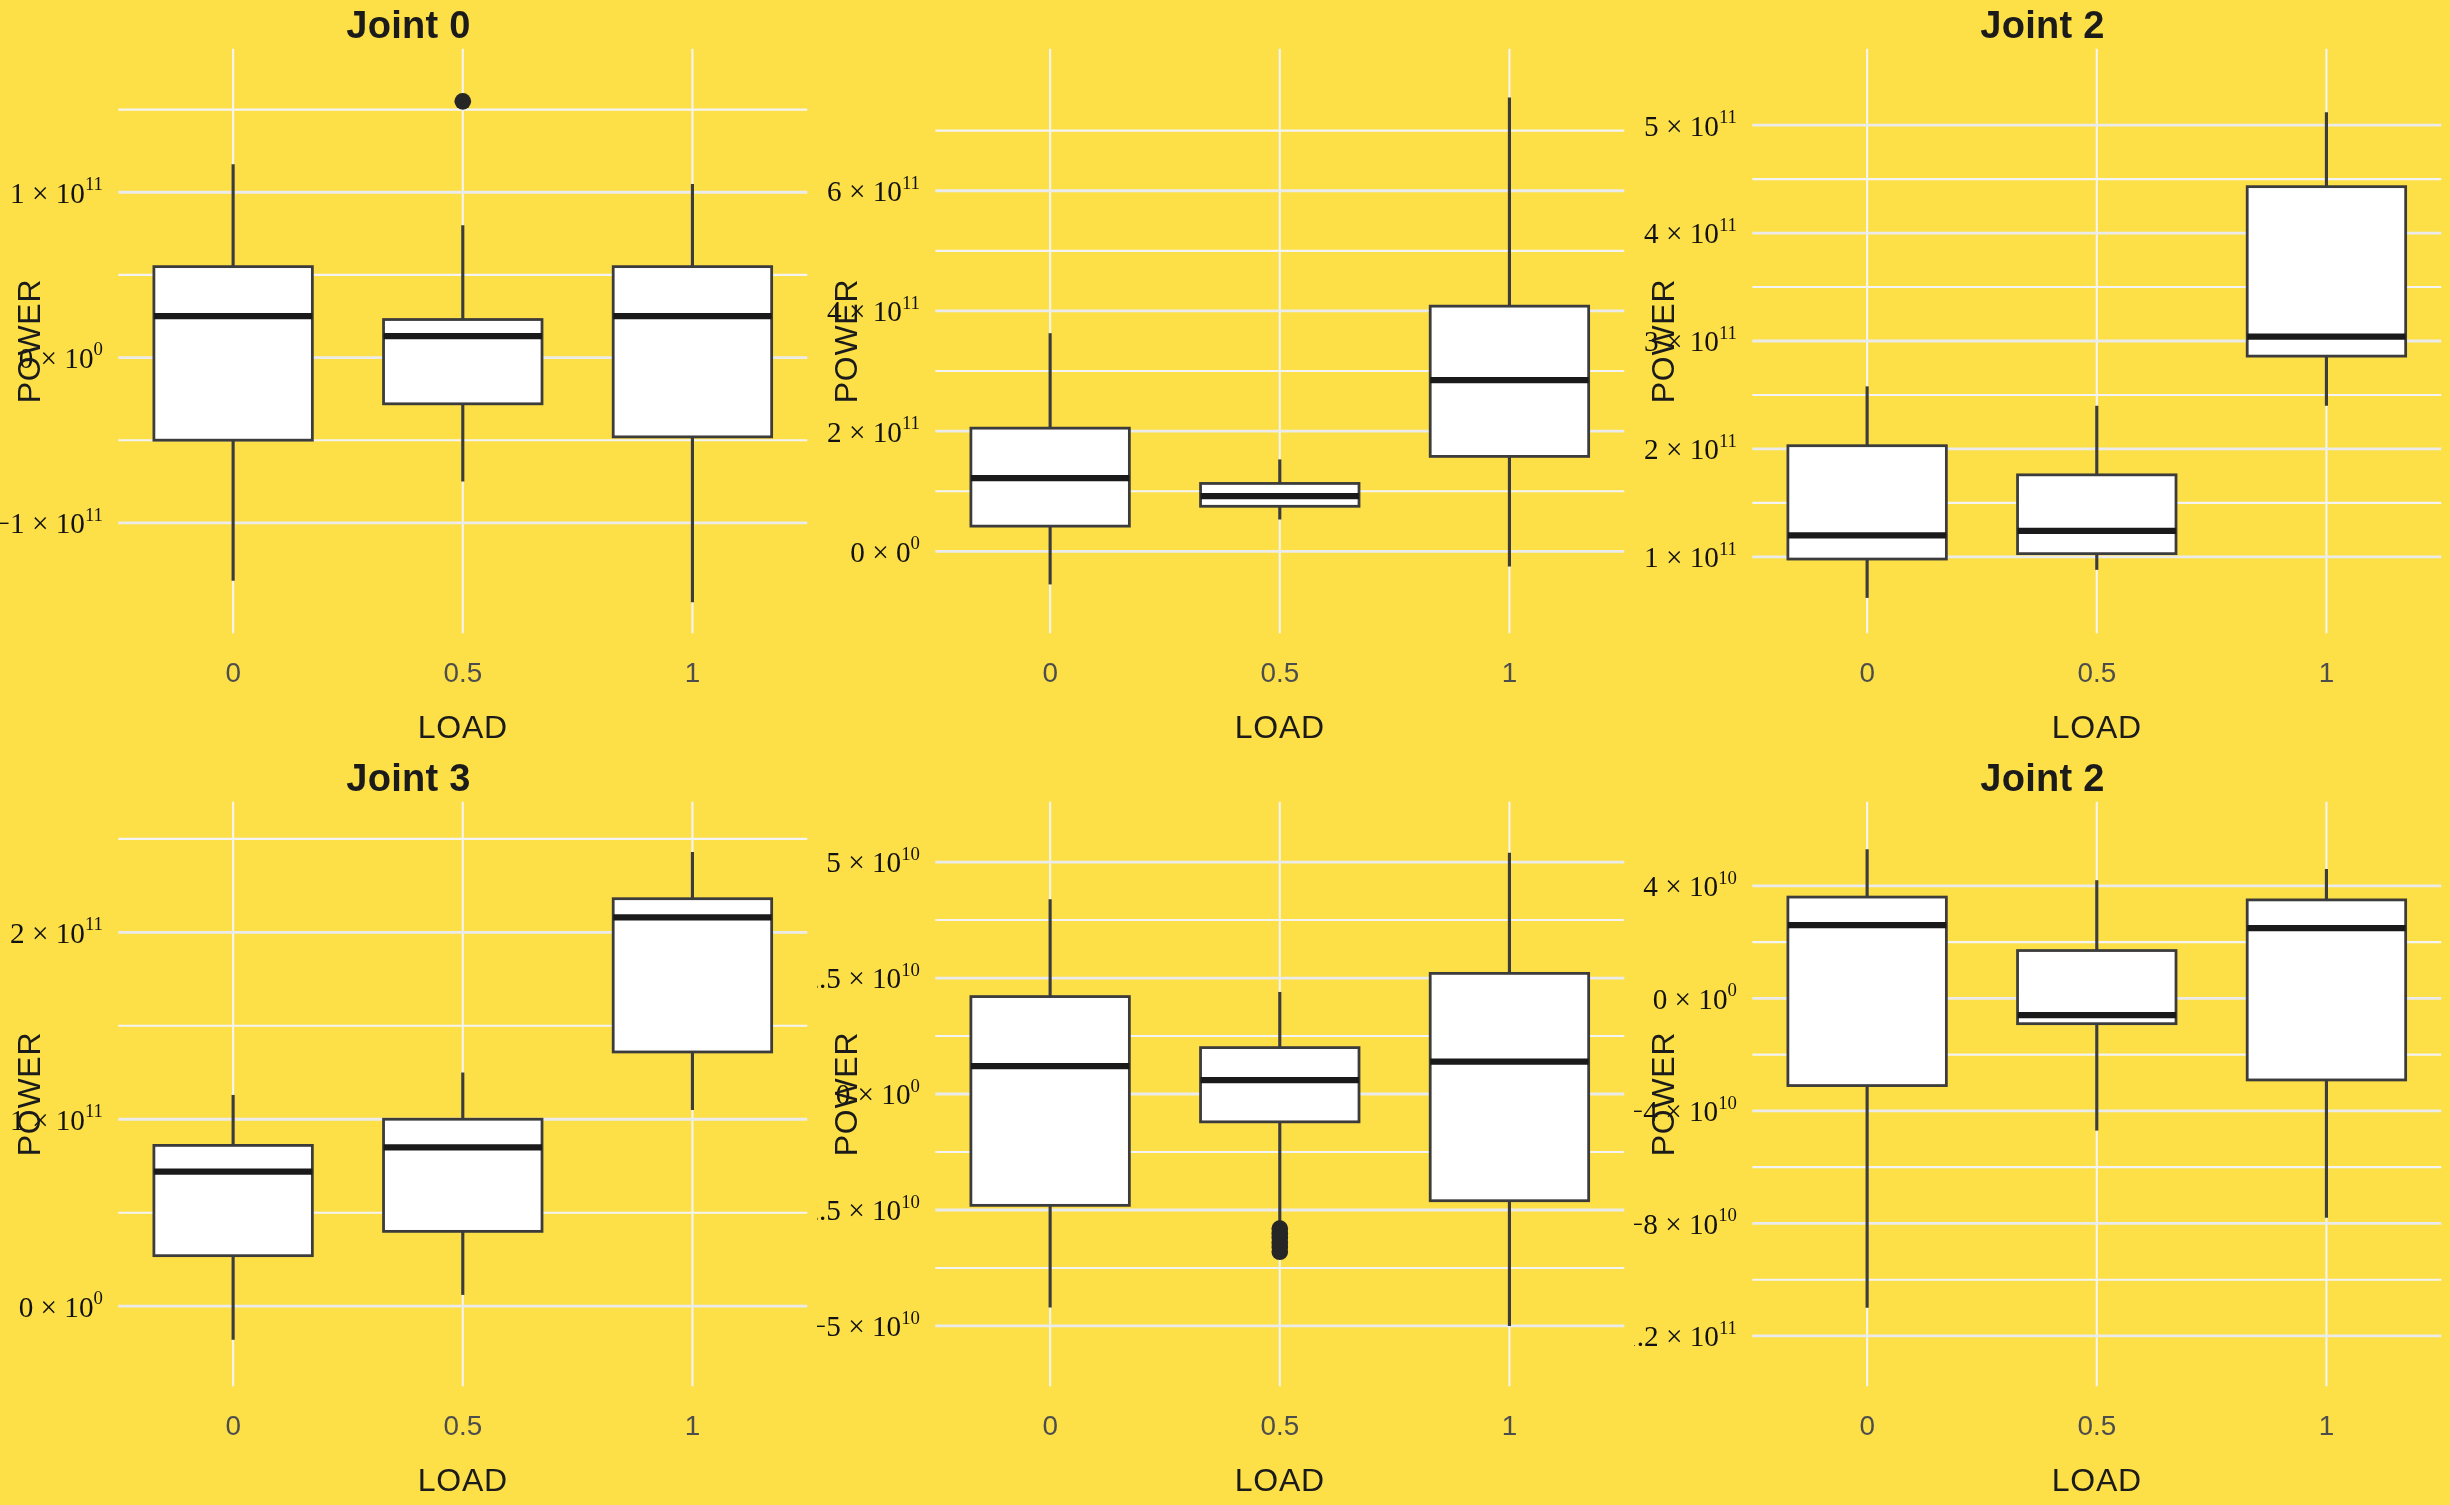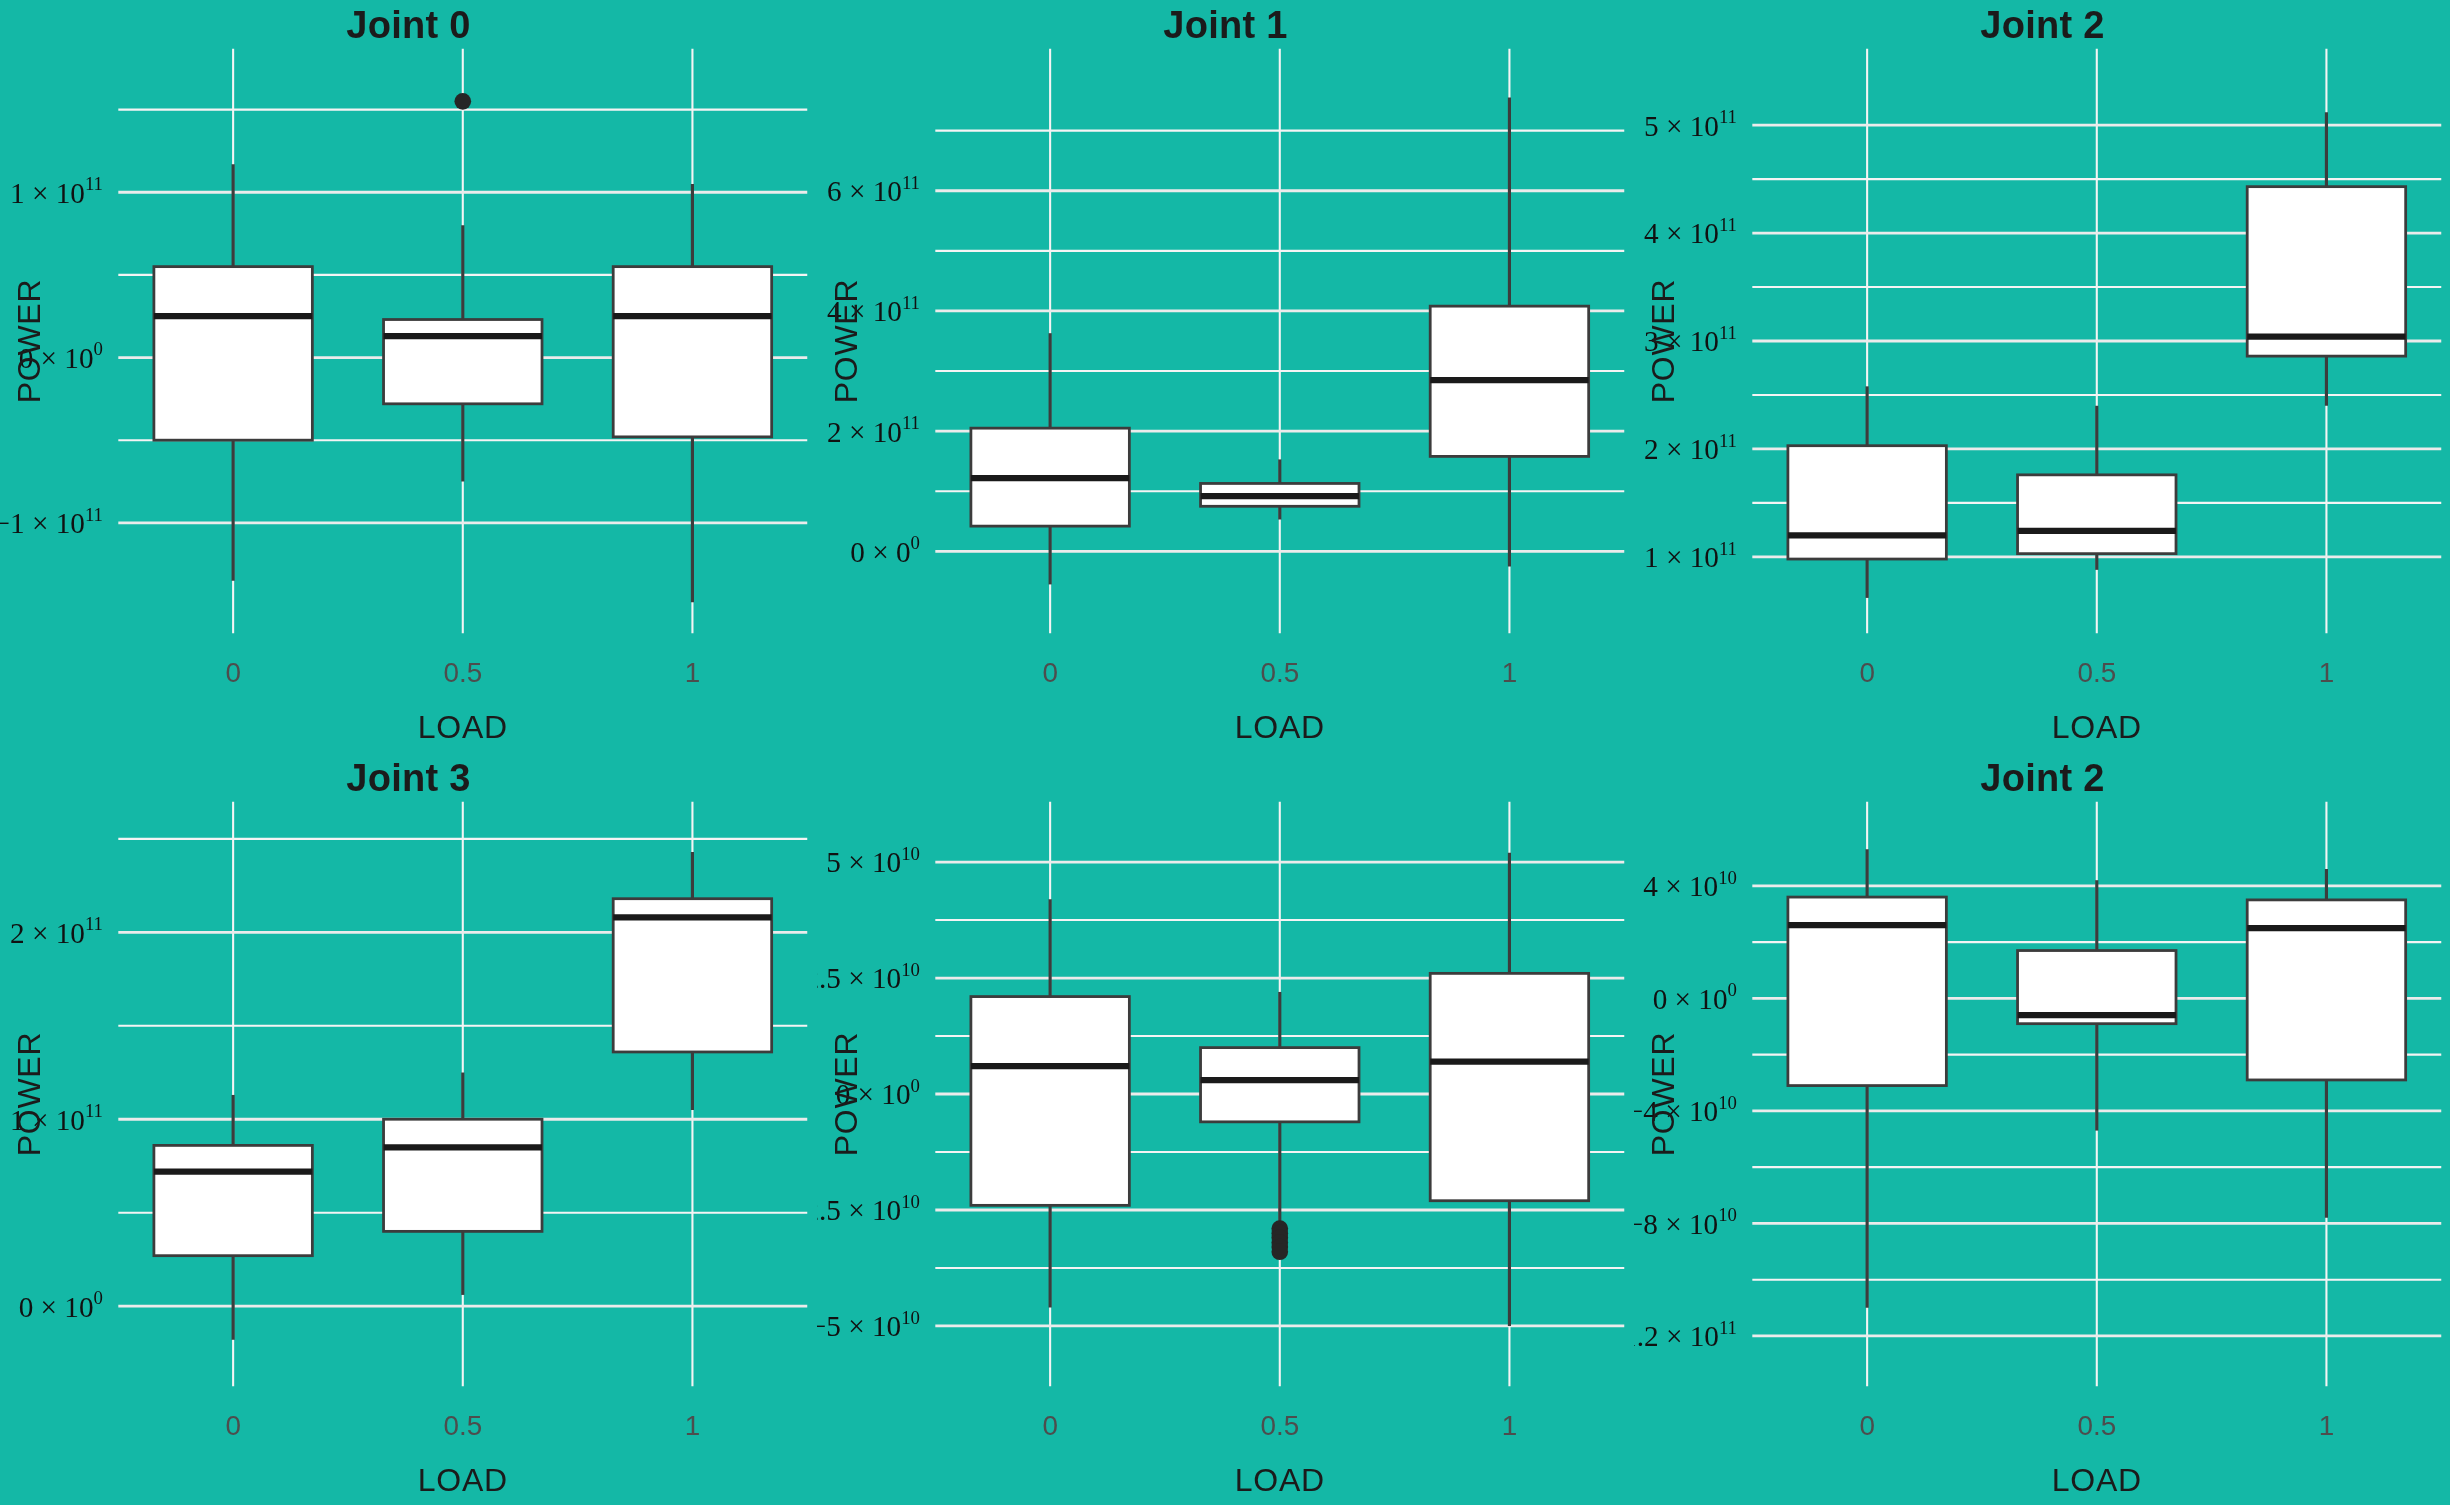--- a/index.html
+++ b/index.html
@@ -12,21 +12,21 @@
     width: 2450px;
     height: 1505px;
     overflow: hidden;
   }
   #figure {
     width: 2450px;
     height: 1505px;
     display: grid;
     grid-template-columns: 1fr 1fr 1fr;
     grid-template-rows: 1fr 1fr;
-    background: #14b8a6;
+    background: #fde047;
   }
   .panel {
     position: relative;
     width: 817px;
     height: 753px;
     box-sizing: border-box;
   }
   .panel-title {
     position: absolute;
     left: 0;
@@ -120,21 +120,20 @@
           <line class="whisker-line" x1="995" x2="995" y1="264.375" y2="865.25"></line>
           <rect class="box-rect" x="881.15" y="383.125" width="227.7" height="244.625"></rect>
           <line class="median-line" x1="881.15" x2="1108.85" y1="454.375" y2="454.375"></line>
         </g>
         <text class="xtick" x="995" y="980" text-anchor="middle">1</text>
         <text class="xlab" x="665" y="1060" text-anchor="middle">LOAD</text>
         <text class="ylab" x="58" y="490" text-anchor="middle" transform="rotate(-90 58 490)">POWER</text>
       </svg>
     </div>
     <div class="panel">
-      <div class="panel-title">Joint 1</div>
       <svg class="plot-svg" width="817" height="753" viewBox="0 0 1174 1082">
         <g>
           <line class="grid-minor" x1="170" x2="1160" y1="187.72727272727275" y2="187.72727272727275"></line>
           <line class="grid-minor" x1="170" x2="1160" y1="360.4545454545455" y2="360.4545454545455"></line>
           <line class="grid-minor" x1="170" x2="1160" y1="533.1818181818182" y2="533.1818181818182"></line>
           <line class="grid-minor" x1="170" x2="1160" y1="705.9090909090909" y2="705.9090909090909"></line>
         </g>
         <g>
           <line class="grid-minor" x1="335" x2="335" y1="70" y2="910"></line>
           <line class="grid-minor" x1="665" x2="665" y1="70" y2="910"></line>

